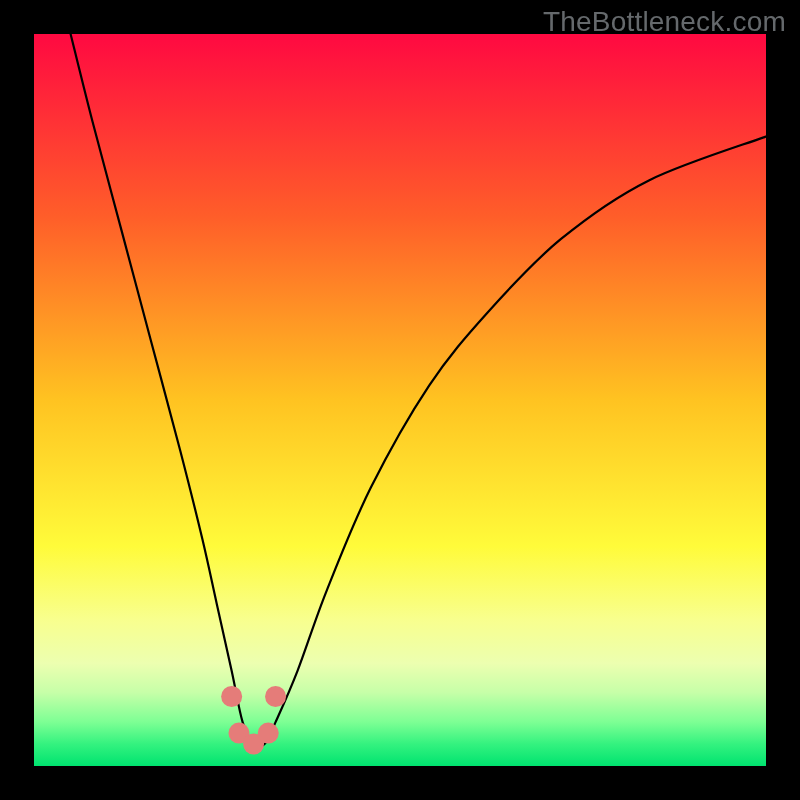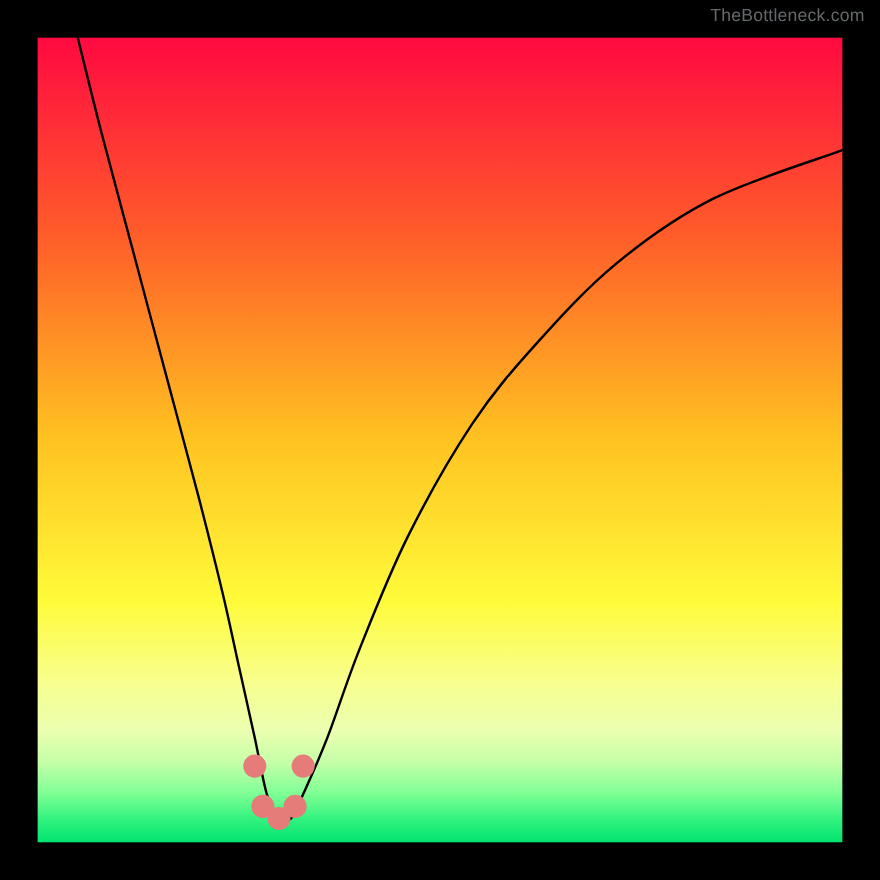--- a/index.html
+++ b/index.html
@@ -15,21 +15,21 @@
     left: 34px;
     top: 34px;
     width: 732px;
     height: 732px;
   }
   .watermark {
     position: absolute;
     top: 6px;
     right: 14px;
     font-family: Arial, Helvetica, sans-serif;
-    font-size: 16px;
+    font-size: 28px;
     font-weight: 500;
     color: #65696c;
     letter-spacing: 0.2px;
   }
   svg {
     display: block;
   }
 </style>
 </head>
 <body>

